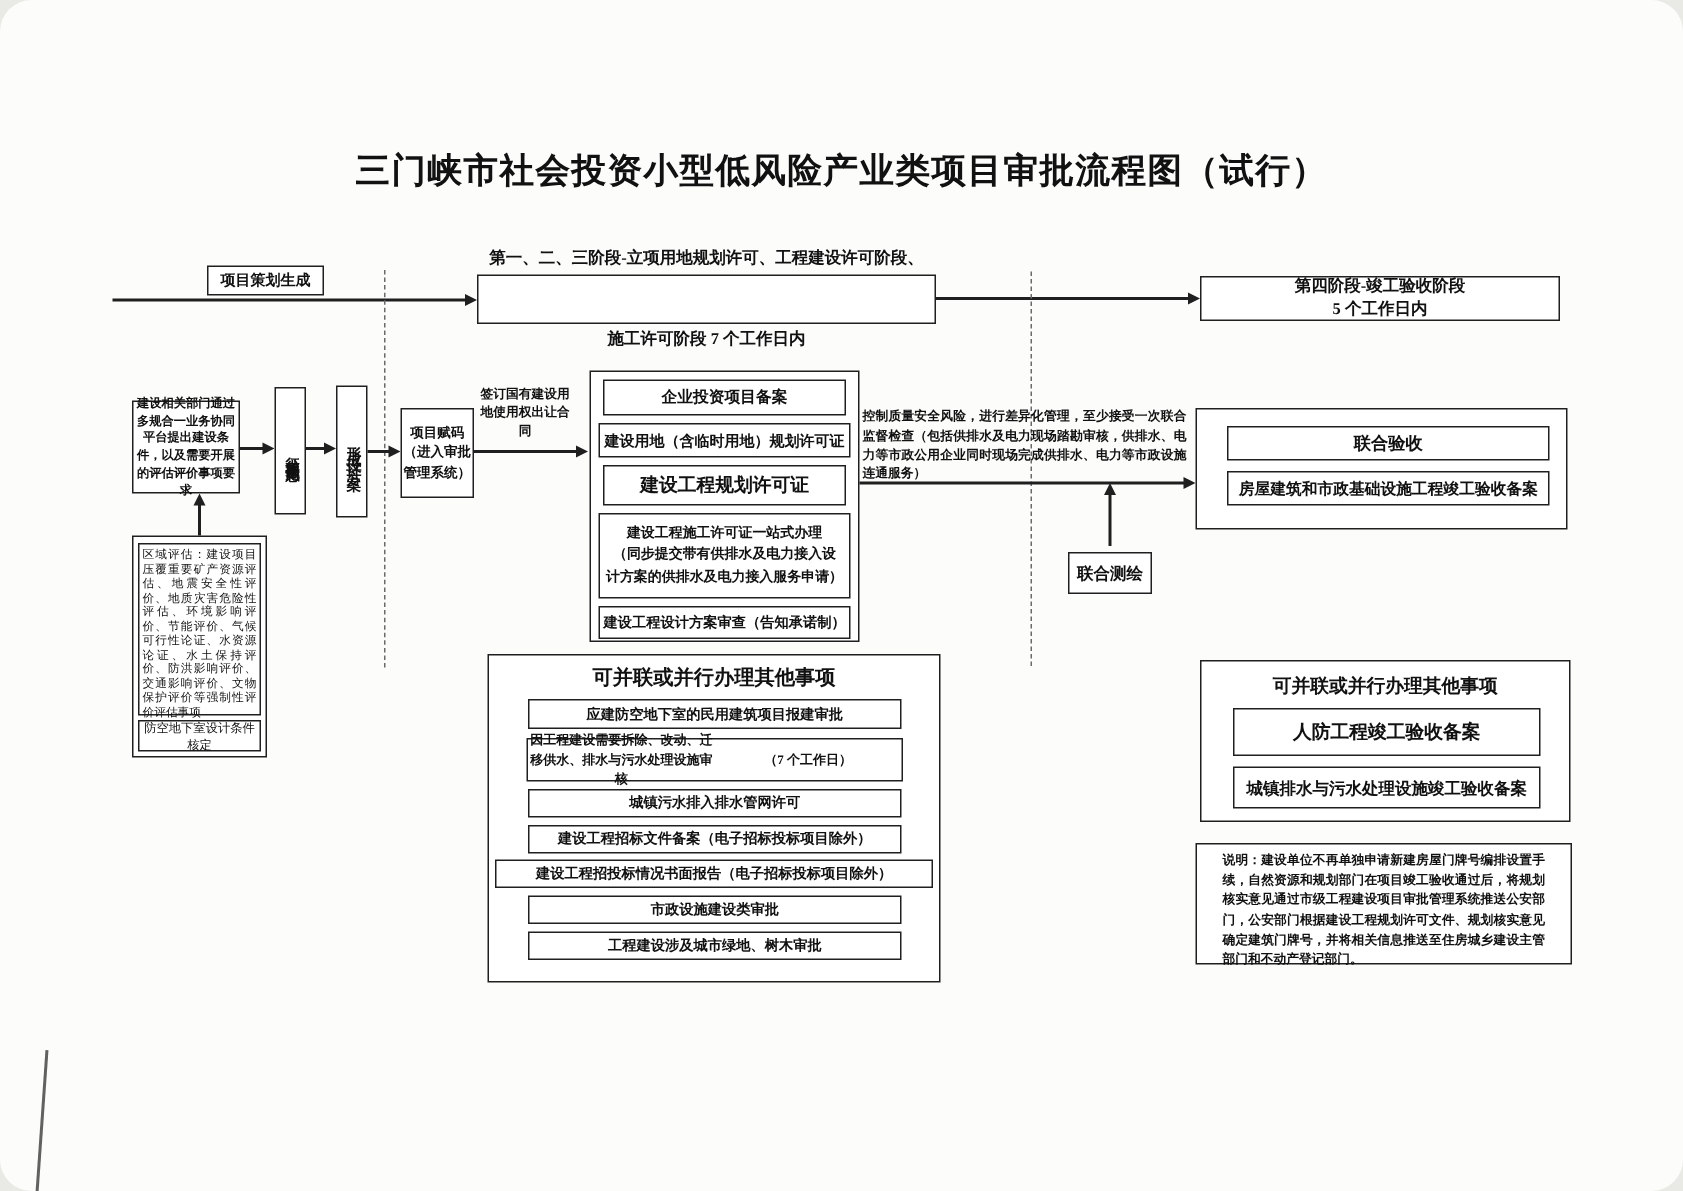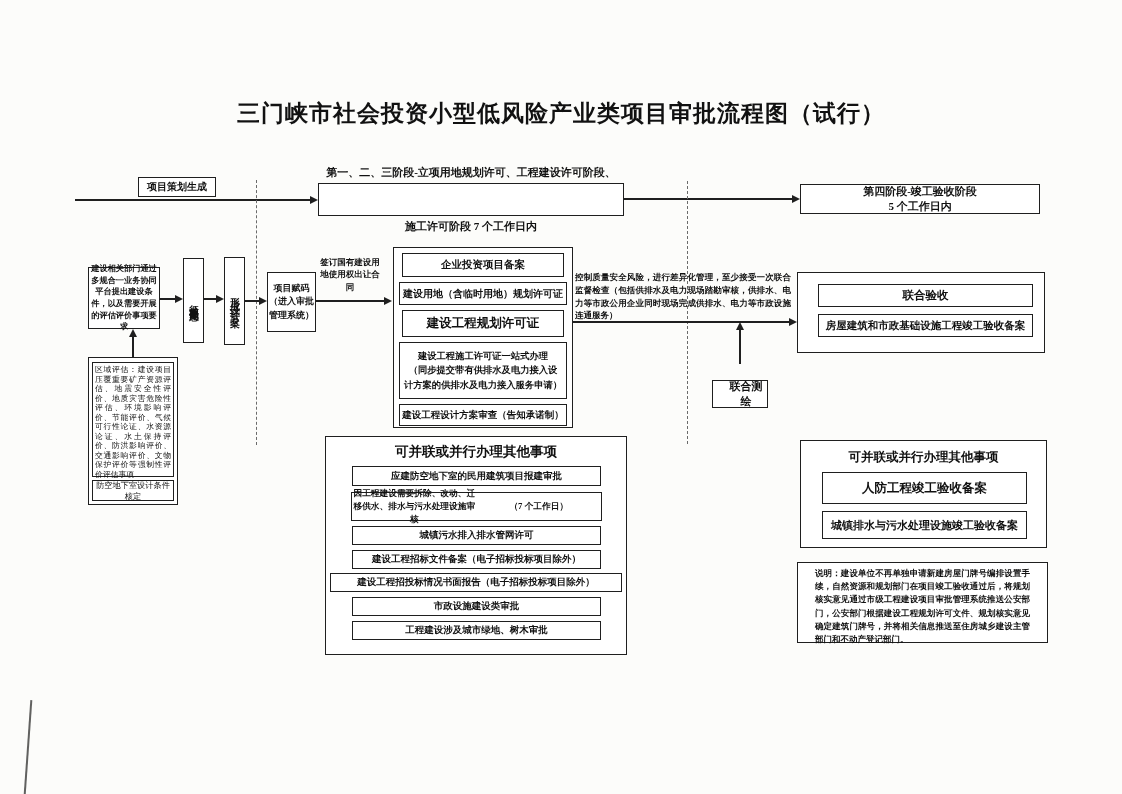--- a/index.html
+++ b/index.html
@@ -1,17 +1,17 @@
 <!DOCTYPE html>
 <html><head>
 <meta charset="utf-8">
 <style>
   html,body{margin:0;padding:0;}
   body{background:#e9e9e6;font-family:"Liberation Serif","DejaVu Serif",serif;}
-  #page{position:relative;width:1122px;height:794px;background:#fcfcfa;overflow:hidden;color:#111;}
+  #page{position:relative;width:1122px;height:794px;background:#fcfcfa;overflow:hidden;color:#111;border-radius:21px;}
   .box{position:absolute;border:1px solid #1f1f1f;background:#fff;display:flex;align-items:center;justify-content:center;text-align:center;box-sizing:border-box;color:#111;}
   .plain{position:absolute;box-sizing:border-box;color:#111;}
   .hline{position:absolute;height:1.5px;background:#1f1f1f;}
   .vline{position:absolute;width:1.5px;background:#1f1f1f;}
   .vdash{position:absolute;width:0;border-left:1.5px dashed #6a6a6a;}
   .ah-r{position:absolute;width:0;height:0;border-top:4px solid transparent;border-bottom:4px solid transparent;border-left:8px solid #1f1f1f;}
   .ah-u{position:absolute;width:0;height:0;border-left:4px solid transparent;border-right:4px solid transparent;border-bottom:8px solid #1f1f1f;}
   .vert{writing-mode:vertical-rl;text-orientation:upright;letter-spacing:3px;}
   .ln{display:block;width:100%;}
   .bold{font-weight:700;}
@@ -112,21 +112,21 @@
     <span>建设工程设计方案审查（告知承诺制）</span>
   </div>
 
   <div class="hline" style="left:573px;top:321px;width:217px;"></div>
   <div class="ah-r" style="left:789px;top:317.5px;"></div>
 
   <div class="plain sb" style="left:575px;top:271px;width:216px;font-size:8.5px;line-height:1.5;text-align:justify;">
     <span>控制质量安全风险，进行差异化管理，至少接受一次联合监督检查（包括供排水及电力现场踏勘审核，供排水、电力等市政公用企业同时现场完成供排水、电力等市政设施连通服务）</span>
   </div>
 
-  <div class="box sb" style="left:712px;top:380px;width:56px;height:28px;font-size:11px;padding-left:12px;">
+  <div class="box sb" style="left:712px;top:368px;width:56px;height:28px;font-size:11px;">
     <span>联合测绘</span>
   </div>
   <div class="vline" style="left:739px;top:329px;height:35px;"></div>
   <div class="ah-u" style="left:735.5px;top:322px;"></div>
 
   <div class="box" style="left:797px;top:272px;width:248px;height:81px;border-width:1.5px;"></div>
   <div class="box sb" style="left:818px;top:284px;width:215px;height:23px;font-size:11.5px;">
     <span>联合验收</span>
   </div>
   <div class="box sb" style="left:818px;top:314px;width:215px;height:23px;font-size:10.5px;">

